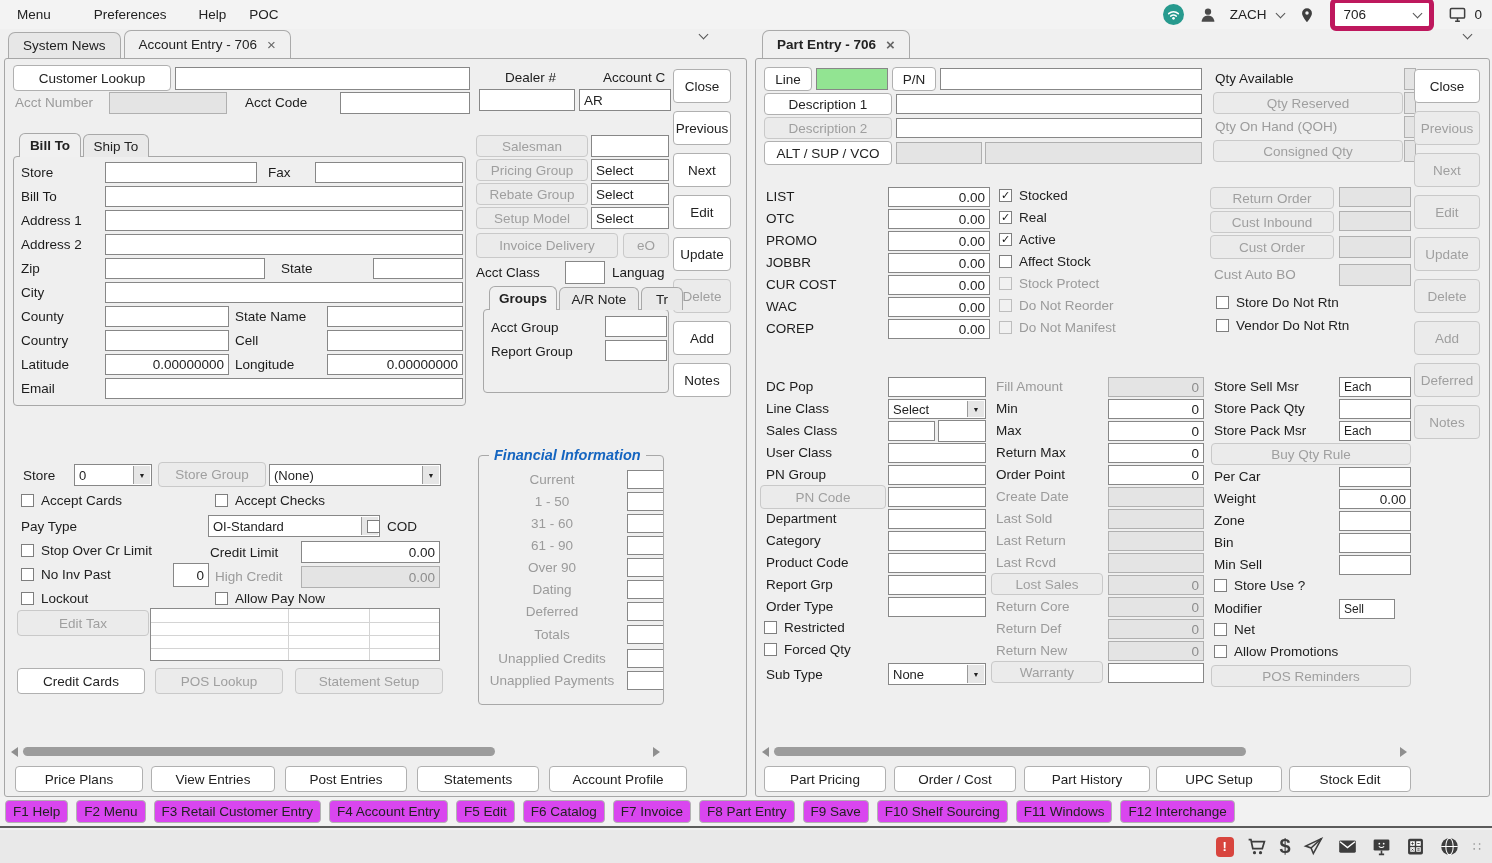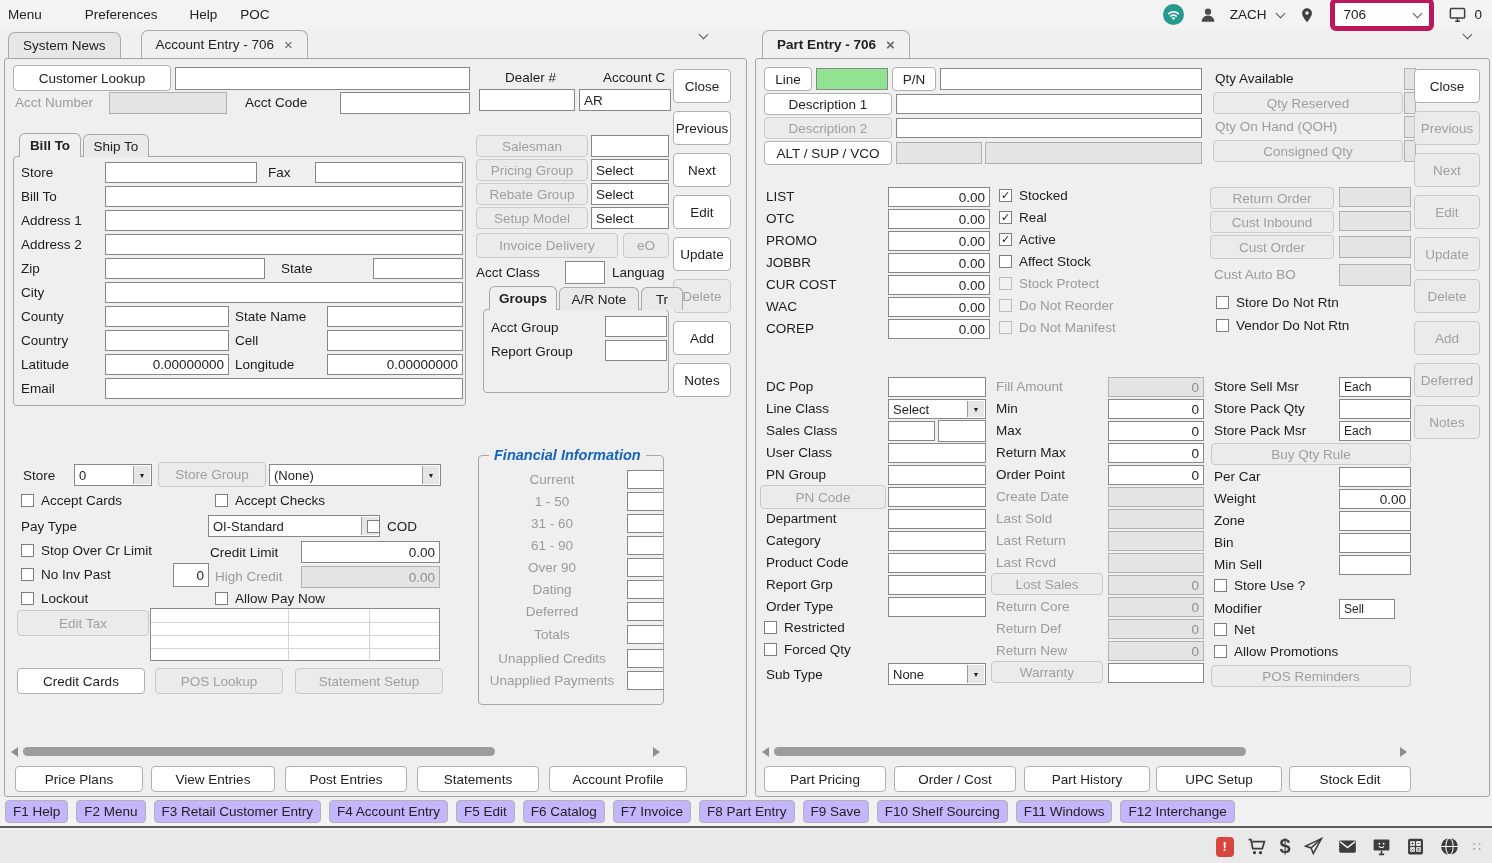--- a/index.html
+++ b/index.html
@@ -4,21 +4,21 @@
 <style>
   html,body{margin:0;padding:0}
   body{width:1492px;height:863px;position:relative;overflow:hidden;background:#f0f0f0;
        font-family:"Liberation Sans",sans-serif;font-size:13.5px;color:#222;}
   
   .menubar{position:absolute;left:0;top:0;right:0;height:29px;background:#f3f3f3;display:flex;align-items:center;}
   .menu-item{white-space:nowrap;cursor:default}
   .chromeR{position:absolute;right:10px;top:0;height:29px;display:flex;align-items:center;gap:12px}
   .chev{width:6px;height:6px;border-right:1.6px solid #555;border-bottom:1.6px solid #555;transform:rotate(45deg);display:inline-block;margin-top:-3px}
   .combo706{display:flex;align-items:center;justify-content:space-between;width:78px;height:23px;background:#fff;border:5px solid #be185d;border-radius:6px;padding:0 8px;font-size:13.5px}
-  .tabstrip{position:absolute;top:30px;height:28px;display:flex;align-items:flex-end;gap:20px;z-index:3}
+  .tabstrip{position:absolute;top:30px;height:28px;display:flex;align-items:flex-end;gap:3px;z-index:3}
   .tab{display:inline-flex;align-items:center;gap:10px;padding:0 14px;height:25px;border:1px solid #aaa;border-bottom:none;border-radius:7px 7px 0 0;background:#e7e7e7;white-space:nowrap}
   .tab.active{background:#f0f0f0;height:27px;position:relative;z-index:4}
   .tab.bold{font-weight:bold}
   .tclose{color:#666;font-size:13px;line-height:1;cursor:default}
   .tclose::after{content:"×";font-size:15px}
   .strip-chev{position:absolute;top:34px;z-index:3}
   
   .panel{position:absolute;top:58px;height:737px;background:#efefef;border:1px solid #a6a6a6;border-radius:3px;overflow:hidden;z-index:2}
   .l{position:absolute;white-space:nowrap;font-size:13.5px;color:#1c1c1c}
   .l.dis{color:#9b9b9b}
@@ -42,35 +42,35 @@
   .legend{position:absolute;font-weight:bold;font-style:italic;color:#1565c0;background:#efefef;padding:0 5px;font-size:14.5px;z-index:2}
   .sbthumb{position:absolute;height:9px;background:#9c9c9c;border-radius:5px}
   .sbarrow{position:absolute;width:0;height:0;border-style:solid}
   .sbarrow.left{border-width:5px 7px 5px 0;border-color:transparent #8f8f8f transparent transparent}
   .sbarrow.right{border-width:5px 0 5px 7px;border-color:transparent transparent transparent #8f8f8f}
   .grid-table{position:absolute;background:#fff;border:1px solid #8a8a8a;box-sizing:border-box}
   .gline-v{position:absolute;top:0;bottom:0;width:0;border-left:1px solid #d4d4d4}
   .gline-h{position:absolute;left:0;right:0;height:0;border-top:1px solid #d4d4d4}
   
   .fbar{position:absolute;left:0;top:797px;width:1492px;height:31px;background:#f2f2f2;border-bottom:2px solid #5c5c5c;display:flex;align-items:center;gap:8px;padding-left:5px;box-sizing:border-box}
-  .fk{background:#c4b5fd;border:1px solid #b3b3b3;border-radius:4px;padding:3px 7px;font-size:13.5px;white-space:nowrap}
+  .fk{background:#d946ef;border:1px solid #b3b3b3;border-radius:4px;padding:3px 7px;font-size:13.5px;white-space:nowrap}
   .statusbar{position:absolute;left:0;top:830px;width:1492px;height:33px;background:#e9e9e9;display:flex;align-items:center;justify-content:flex-end;gap:12px;padding-right:10px;box-sizing:border-box}
   .sico{width:22px;height:22px;display:flex;align-items:center;justify-content:center}
   .alertico{width:18px;height:20px;background:#d8453e;border-radius:4px;color:#fff;font-weight:bold;display:flex;align-items:center;justify-content:center;font-size:13px}
   .alertico::after{content:"!"}
   .dollarico{font-size:20px;font-weight:bold;color:#3d3d3d}
   .dollarico::after{content:"$"}
   .grip{color:#9a9a9a;font-size:13px;letter-spacing:1px}
   .grip::after{content:"∷"}
 </style>
 </head>
 <body>
 
 <div class="menubar">
-  <span class="menu-item" style="margin-left:8px">Menu</span>
+  <span class="menu-item" style="margin-left:17px">Menu</span>
   <span class="menu-item" style="margin-left:43px">Preferences</span>
   <span class="menu-item" style="margin-left:32px">Help</span>
   <span class="menu-item" style="margin-left:23px">POC</span>
 </div>
 <div class="chromeR">
   <span class="sico">
     <svg width="21" height="21" viewBox="0 0 24 24">
         <circle cx="12" cy="12" r="12" fill="#279a8e"></circle>
         <path d="M6.5 11a8.5 8.5 0 0 1 11 0" stroke="#fff" stroke-width="1.8" fill="none" stroke-linecap="round"></path>
         <path d="M8.8 13.8a5.2 5.2 0 0 1 6.4 0" stroke="#fff" stroke-width="1.8" fill="none" stroke-linecap="round"></path>

